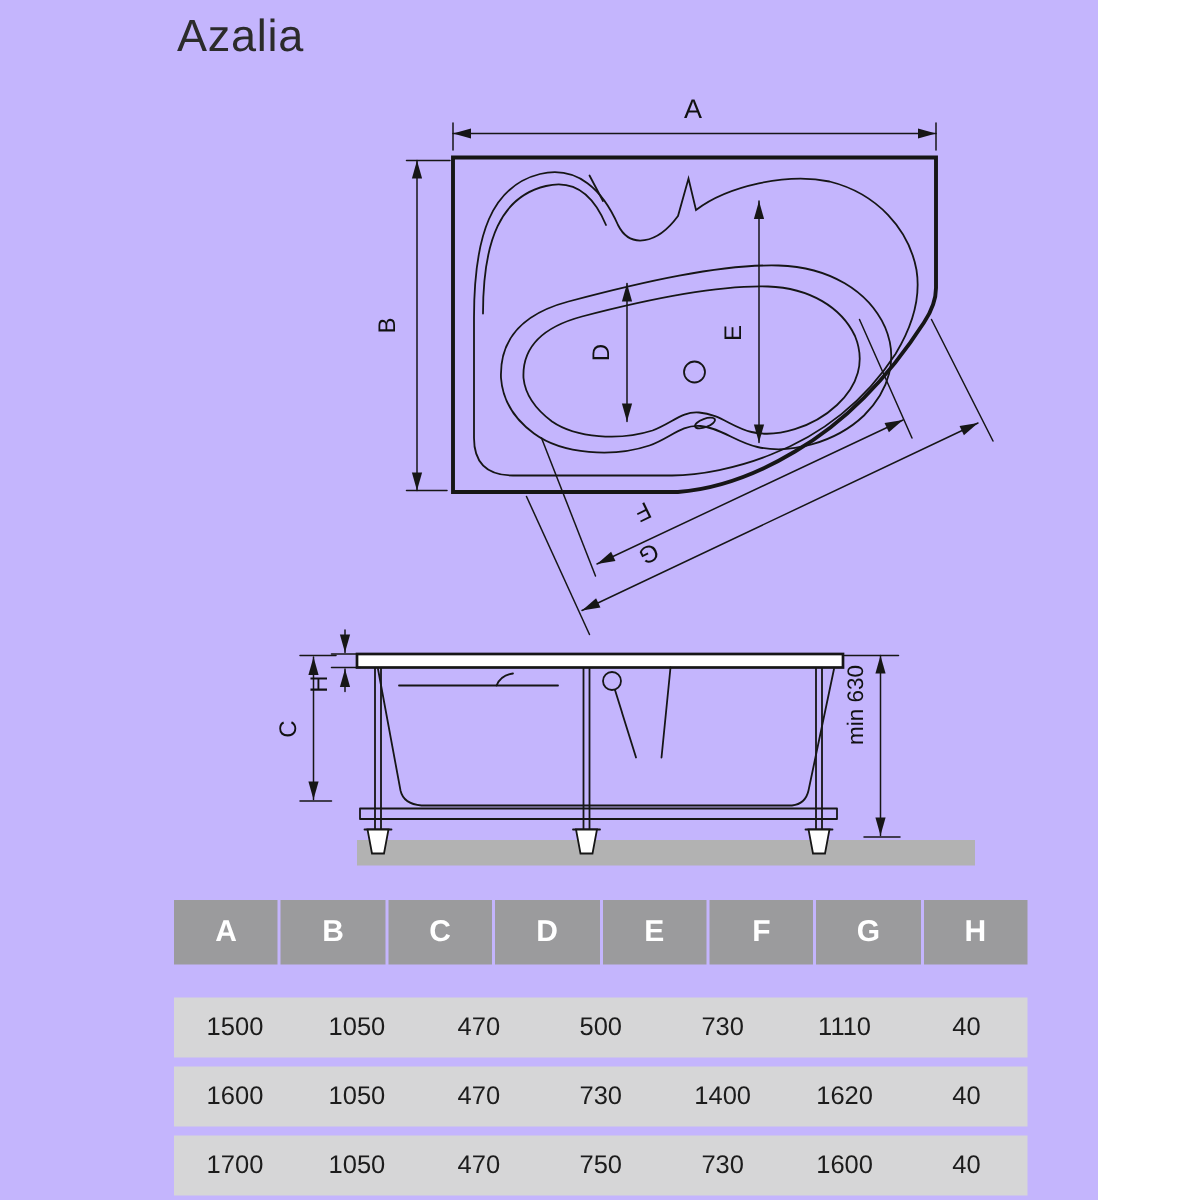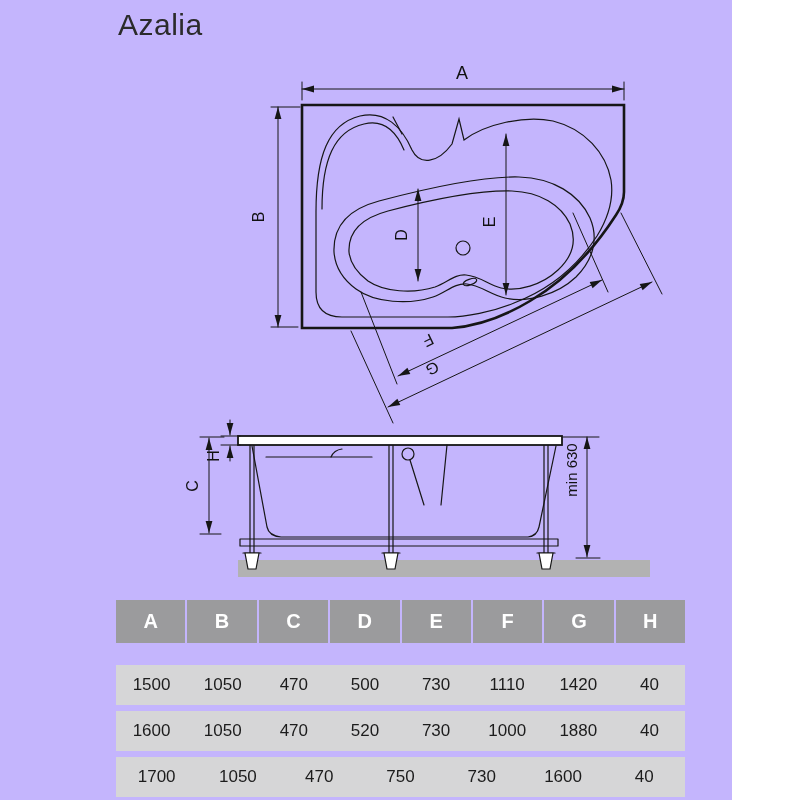--- a/index.html
+++ b/index.html
@@ -12,21 +12,21 @@
        white-space:nowrap;}
   .rot-ccw{transform:translate(-50%,-50%) rotate(-90deg);}
   .rot-flip{transform:translate(-50%,-50%) rotate(154deg);}
   .small{font-size:15px;}
   
   #spec-table{position:absolute;left:116px;top:600px;width:569px;}
   #spec-head{display:flex;height:43px;}
   .hcell{flex:1;margin-right:2px;display:flex;align-items:center;justify-content:center;
          color:#fff;font-weight:bold;font-size:20px;}
   .hcell:last-child{margin-right:0;}
-  .trow{display:flex;height:40px;margin-top:6px;}
+  .trow{display:flex;height:40px;margin-top:6px;justify-content:center;}
   .trow.first{margin-top:22px;}
   .tcell{flex:1;display:flex;align-items:center;justify-content:center;
          font-size:17px;color:#1c1c1c;}
 </style>
 </head>
 <body>
 
 <div id="stage">
 
   <div id="title">Azalia</div>
@@ -172,31 +172,29 @@
         <div class="hcell" style="background: rgb(155, 155, 157);">H</div>
       </div>
     <div id="spec-body">
         <div class="trow first" style="background: rgb(214, 214, 215);">
           <div class="tcell">1500</div>
           <div class="tcell">1050</div>
           <div class="tcell">470</div>
           <div class="tcell">500</div>
           <div class="tcell">730</div>
           <div class="tcell">1110</div>
-          <div class="tcell">1420</div>
           <div class="tcell">40</div>
         </div>
         <div class="trow" style="background: rgb(214, 214, 215);">
           <div class="tcell">1600</div>
           <div class="tcell">1050</div>
           <div class="tcell">470</div>
-          <div class="tcell">520</div>
           <div class="tcell">730</div>
-          <div class="tcell">1000</div>
-          <div class="tcell">1880</div>
+          <div class="tcell">1400</div>
+          <div class="tcell">1620</div>
           <div class="tcell">40</div>
         </div>
         <div class="trow" style="background: rgb(214, 214, 215);">
           <div class="tcell">1700</div>
           <div class="tcell">1050</div>
           <div class="tcell">470</div>
           <div class="tcell">750</div>
           <div class="tcell">730</div>
           <div class="tcell">1600</div>
           <div class="tcell">40</div>

